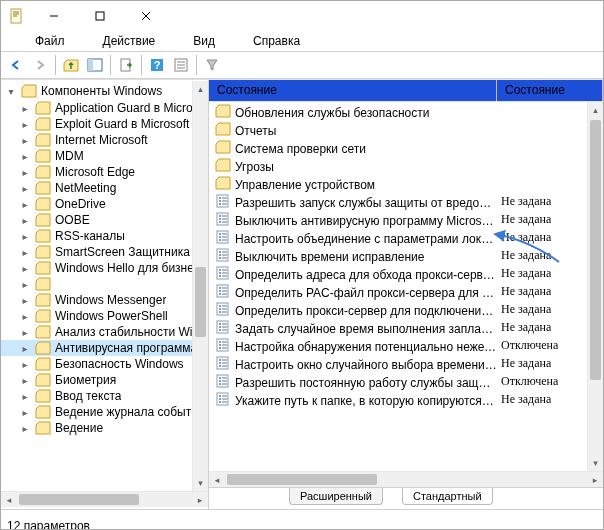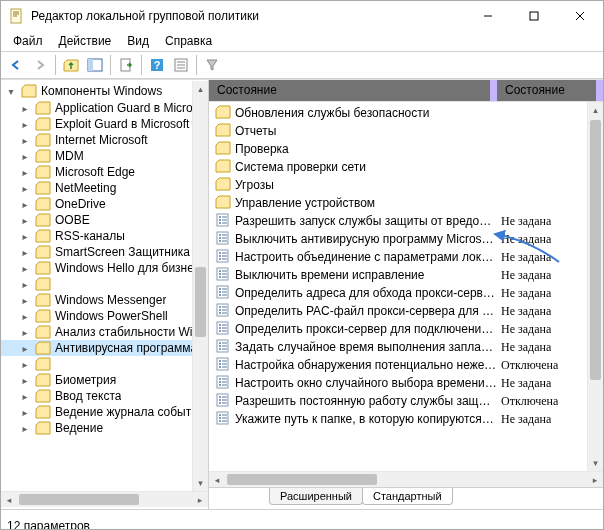--- a/index.html
+++ b/index.html
@@ -22,21 +22,21 @@
   }
   .titlebar .ico { width: 16px; height: 16px; margin-right: 6px; }
   .titlebar .title { flex: 1; }
   .winbtn { width: 46px; height: 30px; display: flex; align-items: center; justify-content: center; }
   .menubar {
     height: 20px;
     display: flex;
     align-items: center;
     padding: 0 4px;
   }
-  .menuitem { padding: 2px 8px; }
+  .menuitem { padding: 2px 8px; margin-left: 22px; }
   .toolbar {
     height: 28px;
     display: flex;
     align-items: center;
     padding: 0 4px;
     border-top: 1px solid #d0d0d0;
     border-bottom: 1px solid #d0d0d0;
     gap: 2px;
   }
   .tbtn {
@@ -83,35 +83,35 @@
     flex-direction: column;
     min-width: 0;
   }
   .list-head {
     height: 22px;
     display: flex;
     border-bottom: 1px solid #e0e0e0;
   }
   .col-h {
     padding: 3px 8px;
-    border-right: 7px solid #c4b5fd;
-    background: #737373;
+    border-right: 1px solid #c4b5fd;
+    background: #1d4ed8;
     font-weight: 400;
   }
   .col-name { width: 288px; }
   .col-state { flex: 1; }
   .list-body {
     flex: 1;
     overflow: auto;
     padding: 2px 0;
     position: relative;
   }
   .row {
     display: flex;
-    align-items: center;
+    align-items: flex-start;
     padding: 0 0 0 6px;
     height: 18px;
     white-space: nowrap;
   }
   .cell-name {
     width: 282px;
     display: flex; align-items: center; gap: 4px;
     overflow: hidden;
   }
   .cell-name .txt { overflow: hidden; text-overflow: ellipsis; }
@@ -125,20 +125,21 @@
   }
   .tab {
     padding: 2px 10px;
     border: 1px solid #bbb;
     border-top: none;
     border-bottom-left-radius: 4px;
     border-bottom-right-radius: 4px;
     background: #fff;
     margin-right: -1px;
     font-size: 11px;
+    margin-left: 20px;
   }
   .tab.inactive { background: #f4f4f4; }
   .statusbar {
     height: 32px;
     display: flex; align-items: center;
     padding: 0 6px;
     border-top: 1px solid #d0d0d0;
   }
   .arrow-annot {
     position: absolute;
@@ -166,21 +167,20 @@
 </head>
 <body>
 
 <div class="titlebar">
   <span class="ico">
     <svg viewBox="0 0 16 16">
         <rect x="2" y="1" width="10" height="14" fill="#fffbe0" stroke="#b8a24a"></rect>
         <path d="M4 4h6M4 6h6M4 8h4" stroke="#8a7a2a" stroke-width="1"></path>
       </svg>
   </span>
-  <span class="title">Редактор локальной групповой политики</span>
   <div class="winbtn">
       <svg width="10" height="10">
         <line x1="1" y1="5" x2="9" y2="5" stroke="#000"></line>
       </svg>
     </div>
   <div class="winbtn">
       <svg width="10" height="10">
         <rect x="1" y="1" width="8" height="8" fill="none" stroke="#000"></rect>
       </svg>
     </div>
@@ -373,20 +373,21 @@
           <span class="fold"><svg viewBox="0 0 16 14">
               <path d="M1 4 L4 1 L15 1 L15 13 L1 13 Z" fill="#ffe9a7" stroke="#c9a227"></path>
             </svg></span>
           <span class="tree-label">Антивирусная программа</span>
         </div>
         <div class="tree-item">
           <span class="expander">▸</span>
           <span class="fold"><svg viewBox="0 0 16 14">
               <path d="M1 4 L4 1 L15 1 L15 13 L1 13 Z" fill="#ffe9a7" stroke="#c9a227"></path>
             </svg></span>
+          <span class="tree-label">Безопасность Windows</span>
         </div>
         <div class="tree-item">
           <span class="expander">▸</span>
           <span class="fold"><svg viewBox="0 0 16 14">
               <path d="M1 4 L4 1 L15 1 L15 13 L1 13 Z" fill="#ffe9a7" stroke="#c9a227"></path>
             </svg></span>
           <span class="tree-label">Биометрия</span>
         </div>
         <div class="tree-item">
           <span class="expander">▸</span>
@@ -441,29 +442,20 @@
             <span class="txt">Обновления службы безопасности</span>
           </div>
           <div class="cell-state"></div>
         </div>
         <div class="row">
           <div class="cell-name">
             <span><svg width="16" height="14" viewBox="0 0 16 14">
                 <path d="M1 4 L4 1 L15 1 L15 13 L1 13 Z" fill="#ffe9a7" stroke="#c9a227"></path>
               </svg></span>
             <span class="txt">Отчеты</span>
-          </div>
-          <div class="cell-state"></div>
-        </div>
-        <div class="row">
-          <div class="cell-name">
-            <span><svg width="16" height="14" viewBox="0 0 16 14">
-                <path d="M1 4 L4 1 L15 1 L15 13 L1 13 Z" fill="#ffe9a7" stroke="#c9a227"></path>
-              </svg></span>
-            <span class="txt">Проверка</span>
           </div>
           <div class="cell-state"></div>
         </div>
         <div class="row">
           <div class="cell-name">
             <span><svg width="16" height="14" viewBox="0 0 16 14">
                 <path d="M1 4 L4 1 L15 1 L15 13 L1 13 Z" fill="#ffe9a7" stroke="#c9a227"></path>
               </svg></span>
             <span class="txt">Система проверки сети</span>
           </div>

